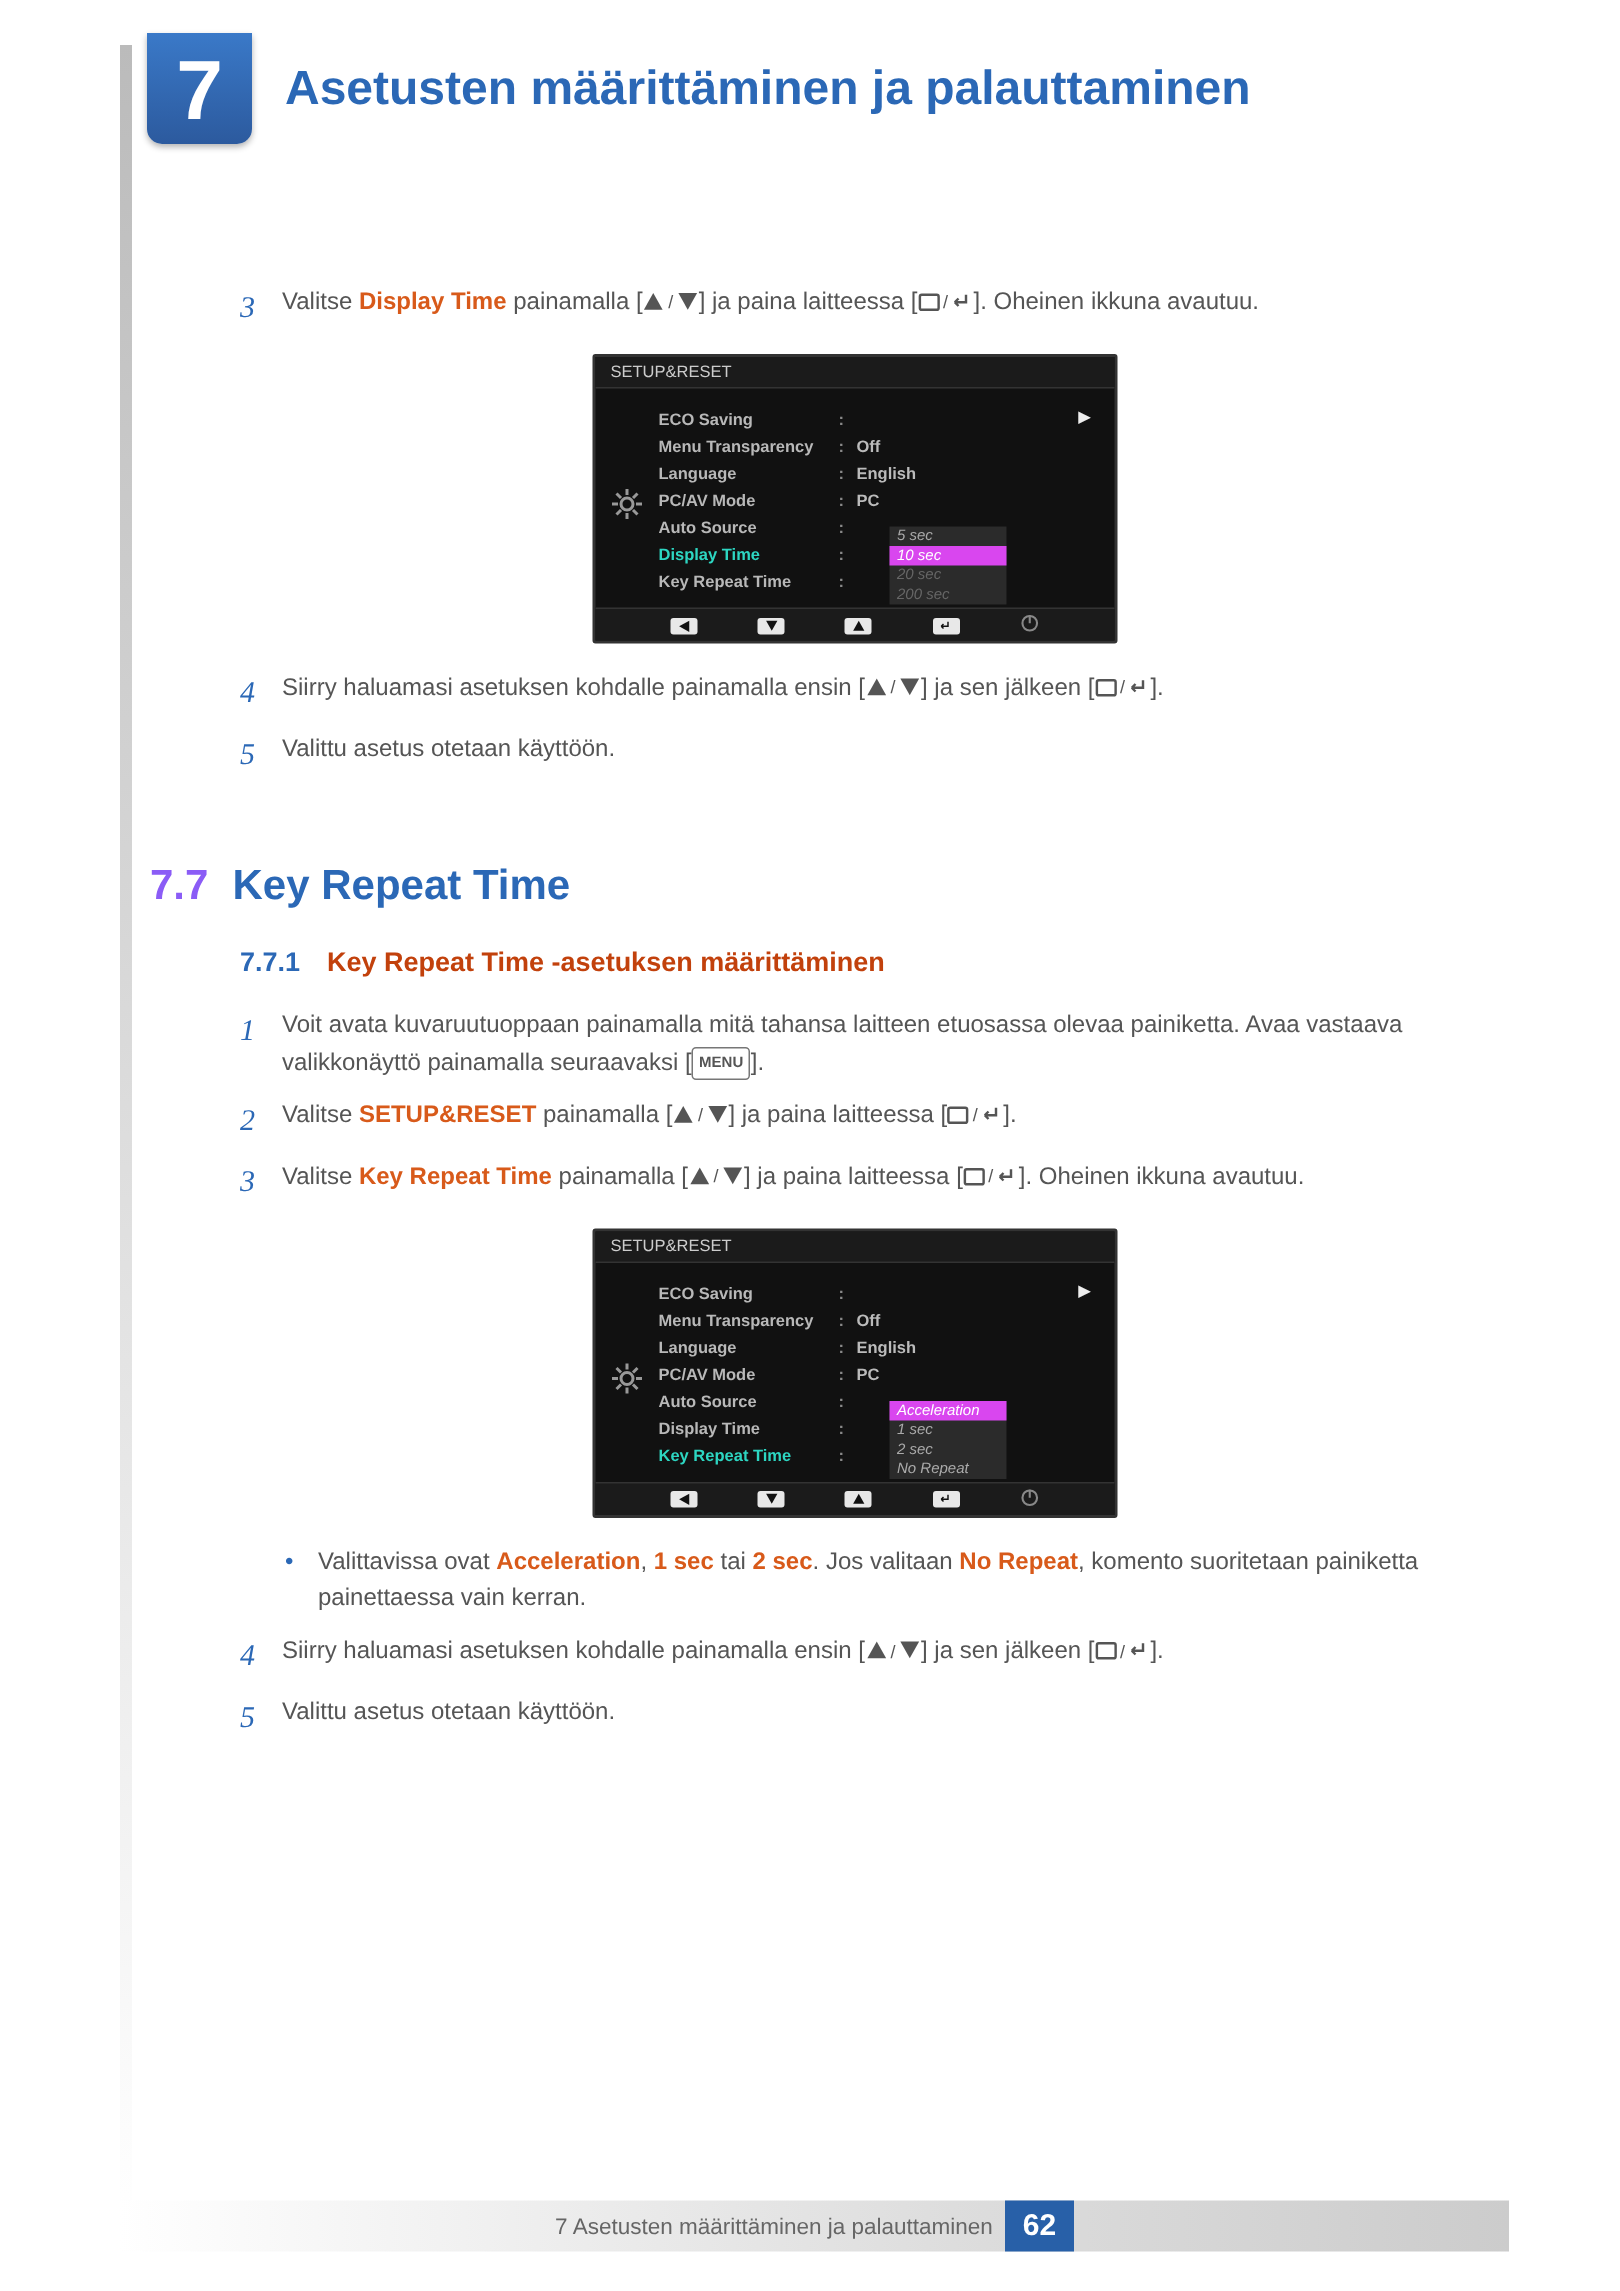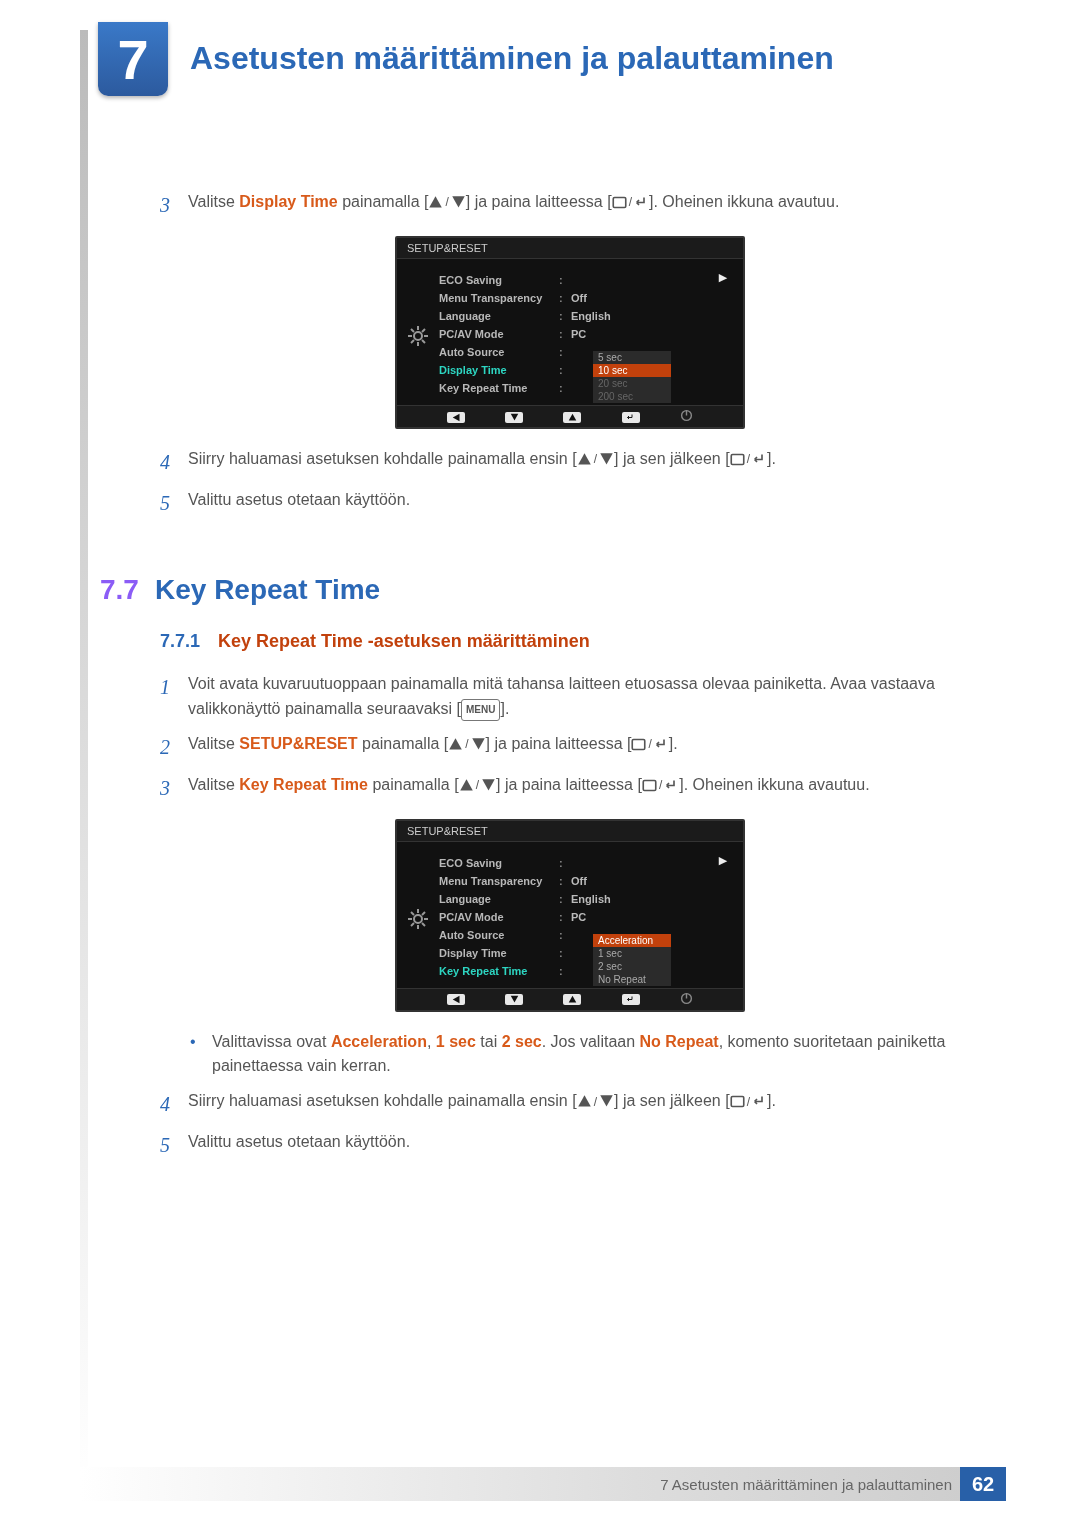--- a/index.html
+++ b/index.html
@@ -120,23 +120,24 @@
     right: 10px;
     top: 12px;
   }
   .osd-options {
     position: absolute;
     right: 72px;
     bottom: 2px;
     width: 78px;
     background: #2b2b2b;
     font-size: 10px;
+    font-style: italic;
   }
   .osd-opt { padding: 1px 5px; color: #aaa; }
-  .osd-opt.sel { background: #c2410c; color: #fff; }
+  .osd-opt.sel { background: #d946ef; color: #fff; }
   .osd-opt.dim { color: #666; }
   .osd-nav {
     background: #1b1b1b;
     border-top: 1px solid #333;
     display: flex;
     justify-content: space-around;
     padding: 3px 30px 2px 30px;
     align-items: center;
   }
   .osd-nav-btn { width: 18px; height: 11px; background: #e8e8e8; border-radius: 2px; display:flex; align-items:center; justify-content:center; }
@@ -174,21 +175,21 @@
   .bullet { width: 22px; flex: 0 0 22px; color: #2b68b6; }
 
   .footer {
     position: absolute;
     bottom: 26px;
     left: 80px;
     right: 74px;
     height: 34px;
     background: linear-gradient(to right, #fff 0%, #ddd 60%, #ccc 100%);
     display: flex;
-    justify-content: flex-end;
+    justify-content: center;
     align-items: center;
     font-size: 15px;
     color: #666;
   }
   .footer-chapter { margin-right: 8px; }
   .footer-page {
     background: #2860a8;
     color: #fff;
     width: 46px;
     height: 34px;

